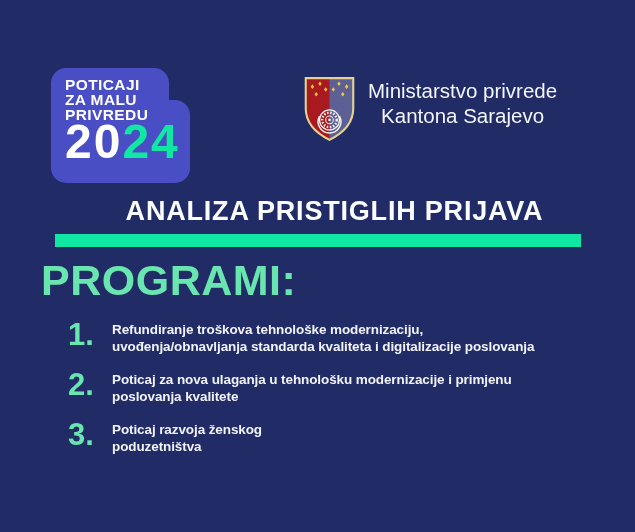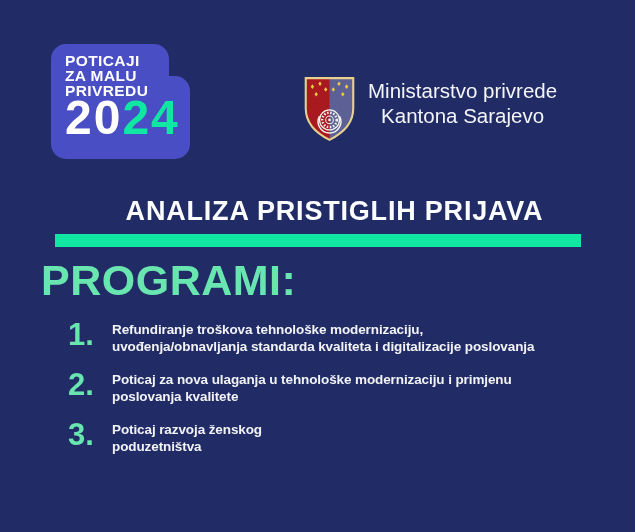--- a/index.html
+++ b/index.html
@@ -2,21 +2,21 @@
 <html style="--background: #212b66; --badge: #494ec4; --accent-green: #10e7a2; --mint: #69e5b0; --shield-red: #a91920; --shield-blue: #5c6094; --shield-gold: #e8d08e;"><head>
 <meta charset="utf-8">
 <style>
   html,body{margin:0;padding:0;background:#161f4e;}
   .poster{
     position:relative;width:635px;height:532px;overflow:hidden;
     background:var(--background,#212b66);
     font-family:"Liberation Sans",sans-serif;
   }
   
-  .badge{position:absolute;left:51px;top:44px;width:139px;height:141px;}
+  .badge{position:absolute;left:51px;top:68px;width:139px;height:141px;}
   .badge-top,.badge-bottom{position:absolute;background:var(--badge,#494ec4);}
   .badge-top{left:0;top:0;width:118px;height:58px;border-radius:15px;}
   .badge-bottom{left:0;top:32px;width:139px;height:83px;border-radius:15px;}
   .badge-content{position:absolute;left:14px;top:9px;}
   .badge-line{font-size:15.5px;line-height:15px;font-weight:700;color:#ffffff;letter-spacing:.4px;}
   .badge-year{margin-top:3px;font-size:48px;line-height:33px;font-weight:800;color:#ffffff;letter-spacing:2px;}
   .badge-year .suffix{color:var(--accent-green,#10e7a2);}
   
   .shield{position:absolute;left:301px;top:74px;width:57px;height:69px;}
   .sh-red{fill:var(--shield-red,#a91920);}
@@ -100,21 +100,21 @@
     <li class="program-item">
       <span class="num">1.</span>
       <span class="txt">
         <div class="line">Refundiranje troškova tehnološke modernizaciju,</div>
         <div class="line">uvođenja/obnavljanja standarda kvaliteta i digitalizacije poslovanja</div>
       </span>
     </li>
     <li class="program-item">
       <span class="num">2.</span>
       <span class="txt">
-        <div class="line">Poticaj za nova ulaganja u tehnološke modernizaciju i primjenu</div>
+        <div class="line">Poticaj za nova ulaganja u tehnološku modernizacije i primjenu</div>
         <div class="line">poslovanja kvalitete</div>
       </span>
     </li>
     <li class="program-item">
       <span class="num">3.</span>
       <span class="txt">
         <div class="line">Poticaj razvoja ženskog</div>
         <div class="line">poduzetništva</div>
       </span>
     </li>

